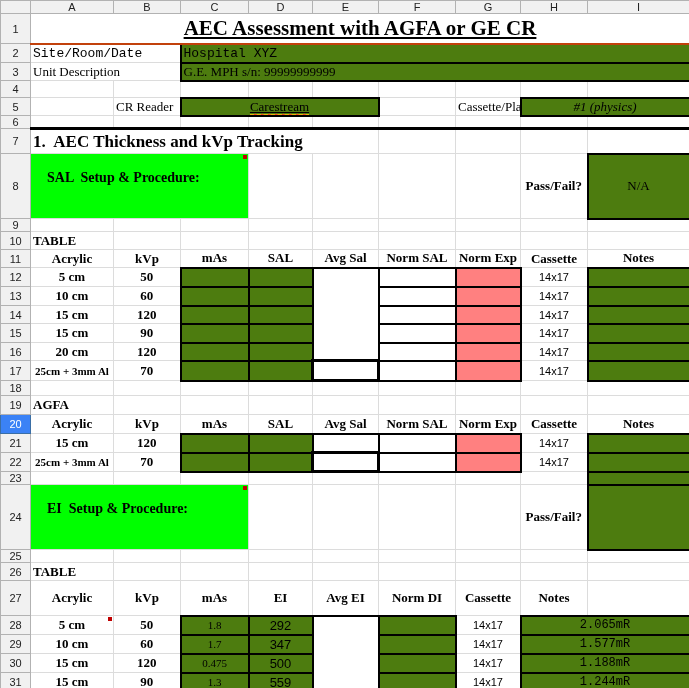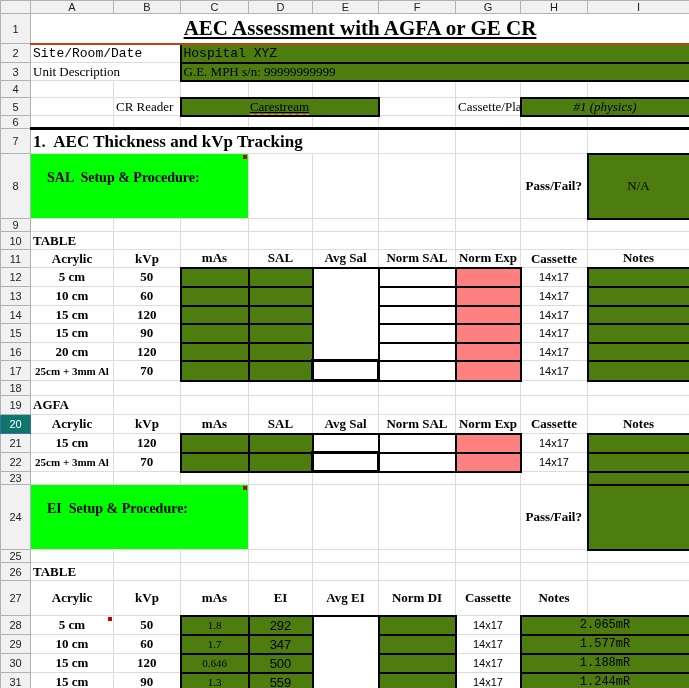--- a/index.html
+++ b/index.html
@@ -4,21 +4,21 @@
 <style>
   html,body{margin:0;padding:0;background:#fff;}
   body{width:689px;height:688px;overflow:hidden;}
   table{border-collapse:collapse;table-layout:fixed;width:689px;}
   td,th{padding:0 2px;overflow:hidden;white-space:nowrap;vertical-align:middle;
         font-family:"Liberation Serif",serif;font-size:13px;color:#000;
         border:1px solid #dcdcdc;font-weight:normal;text-align:left;}
   
   .rh{background:#f1f1f1;border:1px solid #b2b2b2;font-family:"Liberation Sans",sans-serif;
       font-size:11px;text-align:center;color:#222;}
-  .sel{background:#0f766e;border-color:#3a6ea5;color:#fff;}
+  .sel{background:#3b82f6;border-color:#3a6ea5;color:#fff;}
   
   .yellow{background:#4d7c0f;}
   .red{background:#FF8080;}
   .green{background:#00FF00;}
   
   .bb{border:2px solid #000;}
   .bbt{border:3px solid #000;}
   .b2{border-bottom:2px solid #c2410c;text-decoration:underline;}
   .b3{border-bottom:3px solid #000;}
   
@@ -408,21 +408,21 @@
   <td class="yellow bb center small">1.7</td>
   <td class="yellow bb center sans">347</td>
   <td class="yellow bb"></td>
   <td class="sans11 center">14x17</td>
   <td colspan="2" class="yellow bb mono center">1.577mR</td>
 </tr>
 <tr style="height:19px">
   <th class="rh">30</th>
   <td class="bold center">15 cm</td>
   <td class="bold center">120</td>
-  <td class="yellow bb center small">0.646</td>
+  <td class="yellow bb center small">0.475</td>
   <td class="yellow bb center sans">500</td>
   <td class="yellow bb"></td>
   <td class="sans11 center">14x17</td>
   <td colspan="2" class="yellow bb mono center">1.188mR</td>
 </tr>
 <tr style="height:19px">
   <th class="rh">31</th>
   <td class="bold center">15 cm</td>
   <td class="bold center">90</td>
   <td class="yellow bb center small">1.3</td>

